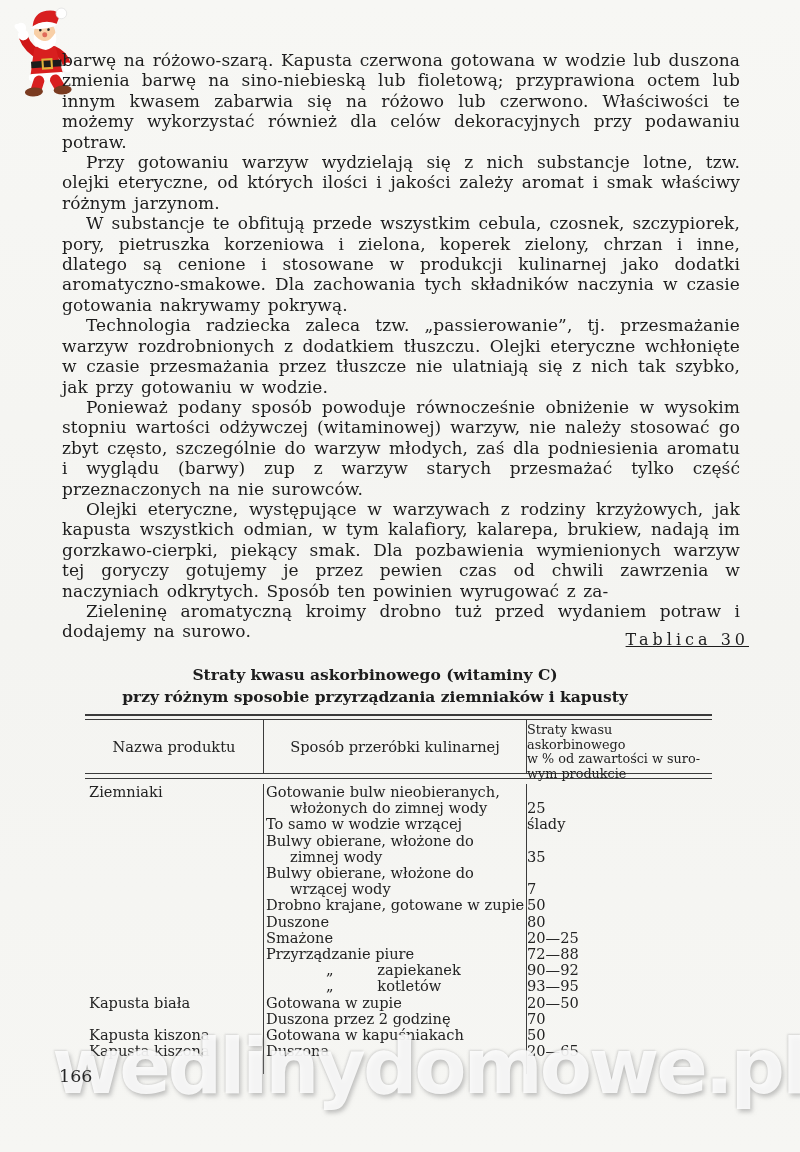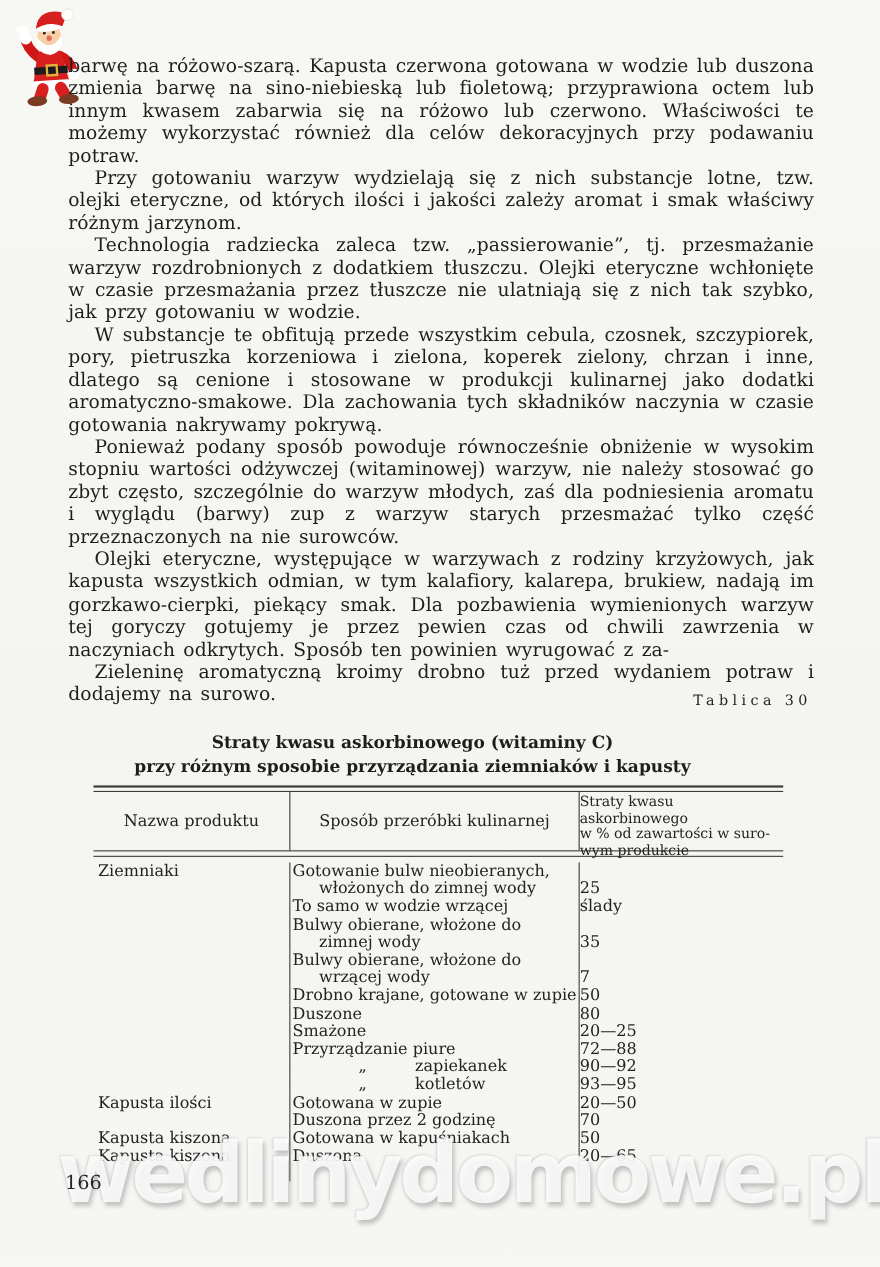--- a/index.html
+++ b/index.html
@@ -23,22 +23,22 @@
   
   .bodytext {
     position: absolute; left: 62px; top: 50px; width: 678px;
     font-size: 17px; line-height: 20.4px;
     text-align: justify; word-spacing: 2px; letter-spacing: 0.1px;
   }
   .bodytext p { margin: 0; }
   .bodytext p.indent { text-indent: 24px; }
   
   .tablica-label {
-    position: absolute; top: 630px; right: 62px;
-    font-size: 13px; letter-spacing: 4px;
+    position: absolute; top: 630px; right: 51px;
+    font-size: 16px; letter-spacing: 4px; text-decoration: underline;
   }
   .table-title {
     position: absolute; top: 664px; left: 72px; width: 606px;
     text-align: center; font-weight: bold;
     font-size: 15.5px; line-height: 22px;
   }
   
   .ctable {
     position: absolute; top: 714px; left: 85px; width: 627px;
     font-size: 14.6px; color: #222;
@@ -99,23 +99,23 @@
     <path d="M32,26 Q34,9 50,7.5 Q64,7 66,14 L61,25 Q46,17 32,26 Z" fill="#d81f1f"></path>
     <circle cx="68" cy="12" r="6.5" fill="#ffffff" stroke="#e3e3e3"></circle>
     <path d="M29,27 Q46,16 63,25 Q47,32 29,27 Z" fill="#ffffff"></path>
   </svg>
 
   <div class="bodytext">
     <p>barwę na różowo-szarą. Kapusta czerwona gotowana w wodzie lub duszona zmienia barwę na sino-niebieską lub fioletową; przyprawiona octem lub innym kwasem zabarwia się na różowo lub czerwono. Właściwości te możemy wykorzystać również dla celów dekoracyjnych przy podawaniu potraw.</p>
 
     <p class="indent">Przy gotowaniu warzyw wydzielają się z nich substancje lotne, tzw. olejki eteryczne, od których ilości i jakości zależy aromat i smak właściwy różnym jarzynom.</p>
 
+    <p class="indent">W substancje te obfitują przede wszystkim cebula, czosnek, szczypiorek, pory, pietruszka korzeniowa i zielona, koperek zielony, chrzan i inne, dlatego są cenione i stosowane w produkcji kulinarnej jako dodatki aromatyczno-smakowe. Dla zachowania tych składników naczynia w czasie gotowania nakrywamy pokrywą.</p>
+
     <p class="indent">Technologia radziecka zaleca tzw. „passierowanie”, tj. przesmażanie warzyw rozdrobnionych z dodatkiem tłuszczu. Olejki eteryczne wchłonięte w czasie przesmażania przez tłuszcze nie ulatniają się z nich tak szybko, jak przy gotowaniu w wodzie.</p>
-
-    <p class="indent">W substancje te obfitują przede wszystkim cebula, czosnek, szczypiorek, pory, pietruszka korzeniowa i zielona, koperek zielony, chrzan i inne, dlatego są cenione i stosowane w produkcji kulinarnej jako dodatki aromatyczno-smakowe. Dla zachowania tych składników naczynia w czasie gotowania nakrywamy pokrywą.</p>
 
     <p class="indent">Ponieważ podany sposób powoduje równocześnie obniżenie w wysokim stopniu wartości odżywczej (witaminowej) warzyw, nie należy stosować go zbyt często, szczególnie do warzyw młodych, zaś dla podniesienia aromatu i wyglądu (barwy) zup z warzyw starych przesmażać tylko część przeznaczonych na nie surowców.</p>
 
     <p class="indent">Olejki eteryczne, występujące w warzywach z rodziny krzyżowych, jak kapusta wszystkich odmian, w tym kalafiory, kalarepa, brukiew, nadają im gorzkawo-cierpki, piekący smak. Dla pozbawienia wymienionych warzyw tej goryczy gotujemy je przez pewien czas od chwili zawrzenia w naczyniach odkrytych. Sposób ten powinien wyrugować z za-</p>
 
     <p class="indent">Zieleninę aromatyczną kroimy drobno tuż przed wydaniem potraw i dodajemy na surowo.</p>
   </div>
 
   <div class="tablica-label">Tablica 30</div>
 
@@ -209,21 +209,21 @@
       <div class="c3">90—92</div>
     </div>
 
     <div class="trow">
       <div class="c1"></div>
       <div class="c2 ind2">„   kotletów</div>
       <div class="c3">93—95</div>
     </div>
 
     <div class="trow">
-      <div class="c1">Kapusta ilości</div>
+      <div class="c1">Kapusta biała</div>
       <div class="c2">Gotowana w zupie</div>
       <div class="c3">20—50</div>
     </div>
 
     <div class="trow">
       <div class="c1"></div>
       <div class="c2">Duszona przez 2 godzinę</div>
       <div class="c3">70</div>
     </div>
 

